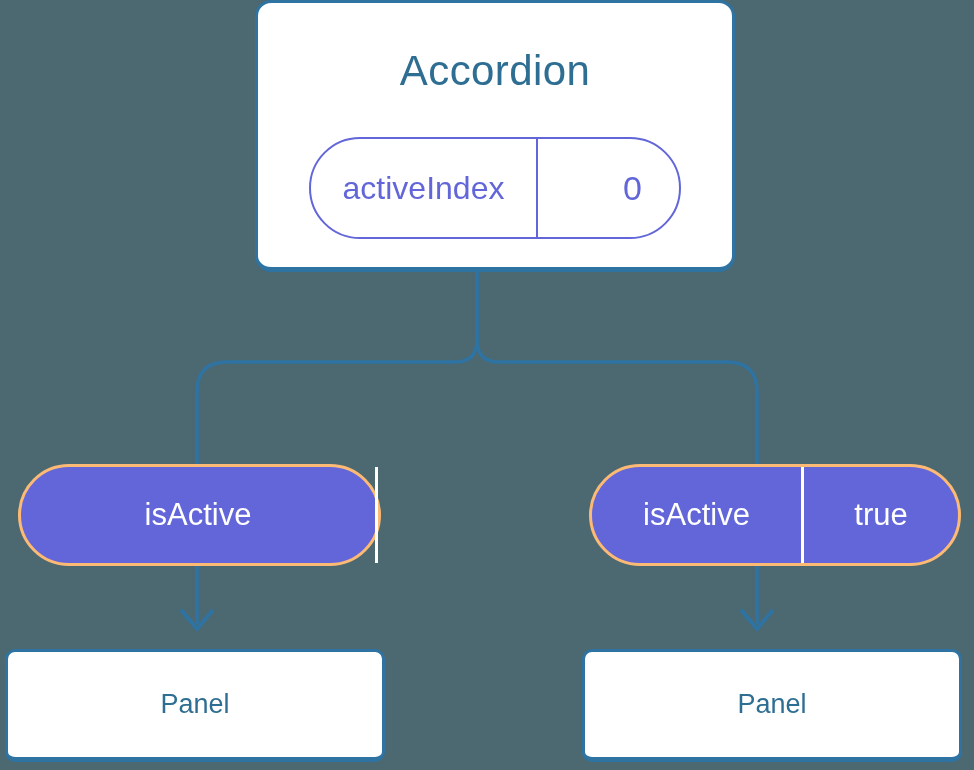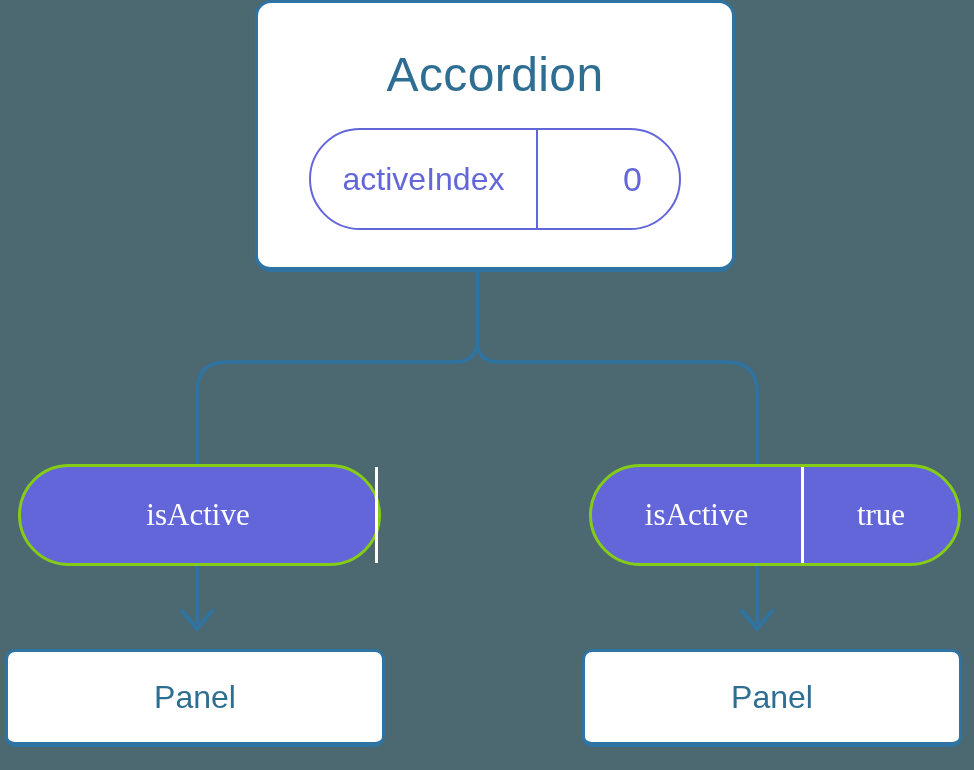--- a/index.html
+++ b/index.html
@@ -51,21 +51,21 @@
     border: 3px solid var(--connector);
     border-bottom-width: 5px;
     border-radius: 16px;
     display: flex;
     flex-direction: column;
     align-items: center;
     padding-top: 44px;
     z-index: 2;
   }
   .card-title {
-    font-size: 48px;
+    font-size: 42px;
     font-weight: 500;
     letter-spacing: 0.4px;
     color: var(--heading-text);
     line-height: 1.15;
   }
 
   
   .pill {
     display: flex;
     align-items: stretch;
@@ -74,21 +74,21 @@
   .pill .pill-name,
   .pill .pill-value {
     display: flex;
     align-items: center;
     justify-content: center;
     white-space: nowrap;
   }
 
   
   .pill.outline {
-    margin-top: 26px;
+    margin-top: 42px;
     width: 372px;
     height: 102px;
     border: 2.5px solid var(--purple);
     border-radius: 52px;
     color: var(--purple);
     font-size: 32px;
     background: var(--node-fill);
     gap: 48px;
   }
   .pill.outline .pill-name {
@@ -99,51 +99,50 @@
     width: 93px;
     font-size: 34px;
   }
 
   
   .pill.filled {
     position: absolute;
     top: 464px;
     height: 102px;
     background: var(--purple);
-    border: 3px solid #84cc16;
+    border: 3px solid #fdba74;
     border-radius: 52px;
     color: var(--pill-text-light);
     font-size: 31px;
     font-weight: 500;
     z-index: 2;
-    font-family: Liberation Serif, serif;
   }
   .pill.filled .pill-name {
     flex: 1;
     border-right: 3px solid #ffffff;
   }
   .pill-left  { left: 18px;  width: 363px; }
   .pill-left  .pill-value { width: 145px; }
   .pill-right { left: 589px; width: 372px; }
   .pill-right .pill-value { width: 154px; }
 
   
   .panel {
     position: absolute;
     top: 649px;
-    height: 98px;
+    height: 113px;
     box-sizing: border-box;
     background: var(--node-fill);
     border: 3px solid var(--connector);
     border-bottom-width: 5px;
     border-radius: 10px;
     display: flex;
     align-items: center;
     justify-content: center;
-    font-size: 32px;
+    font-size: 27px;
     font-weight: 500;
     color: var(--heading-text);
     z-index: 2;
   }
   .panel-left  { left: 5px;   width: 380px; }
   .panel-right { left: 582px; width: 380px; }
 </style>
 </head>
 <body>
 

